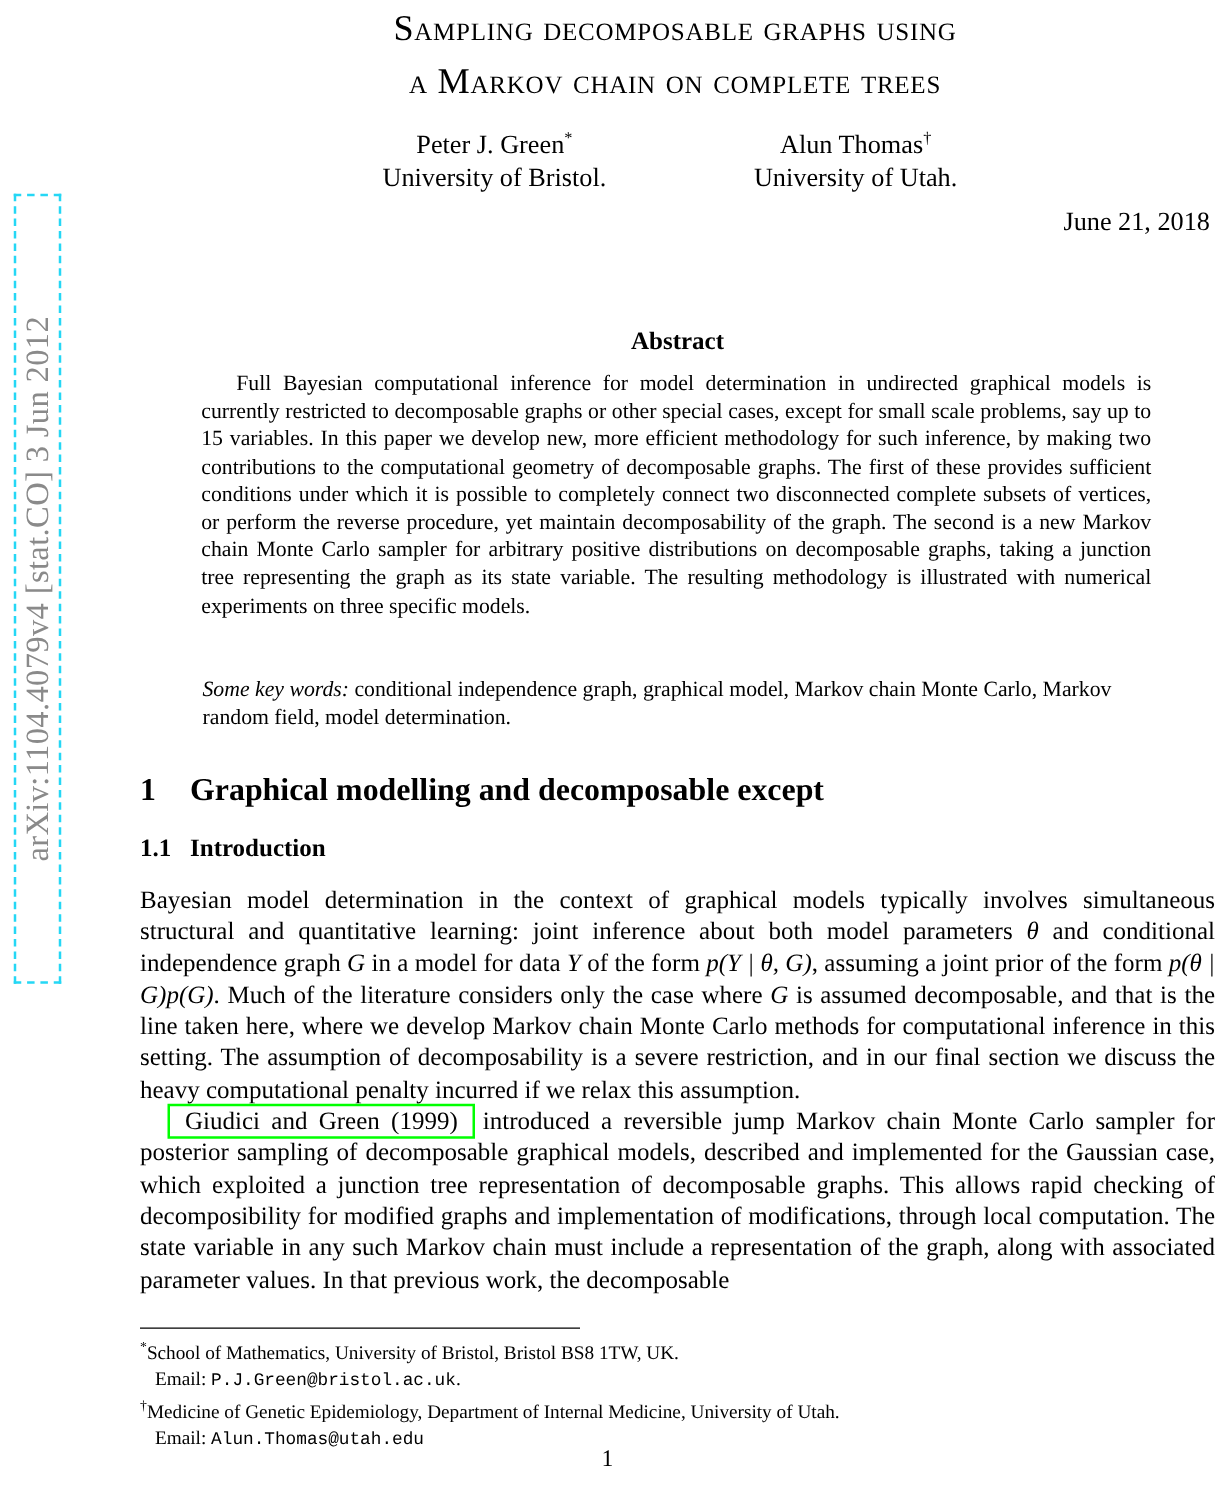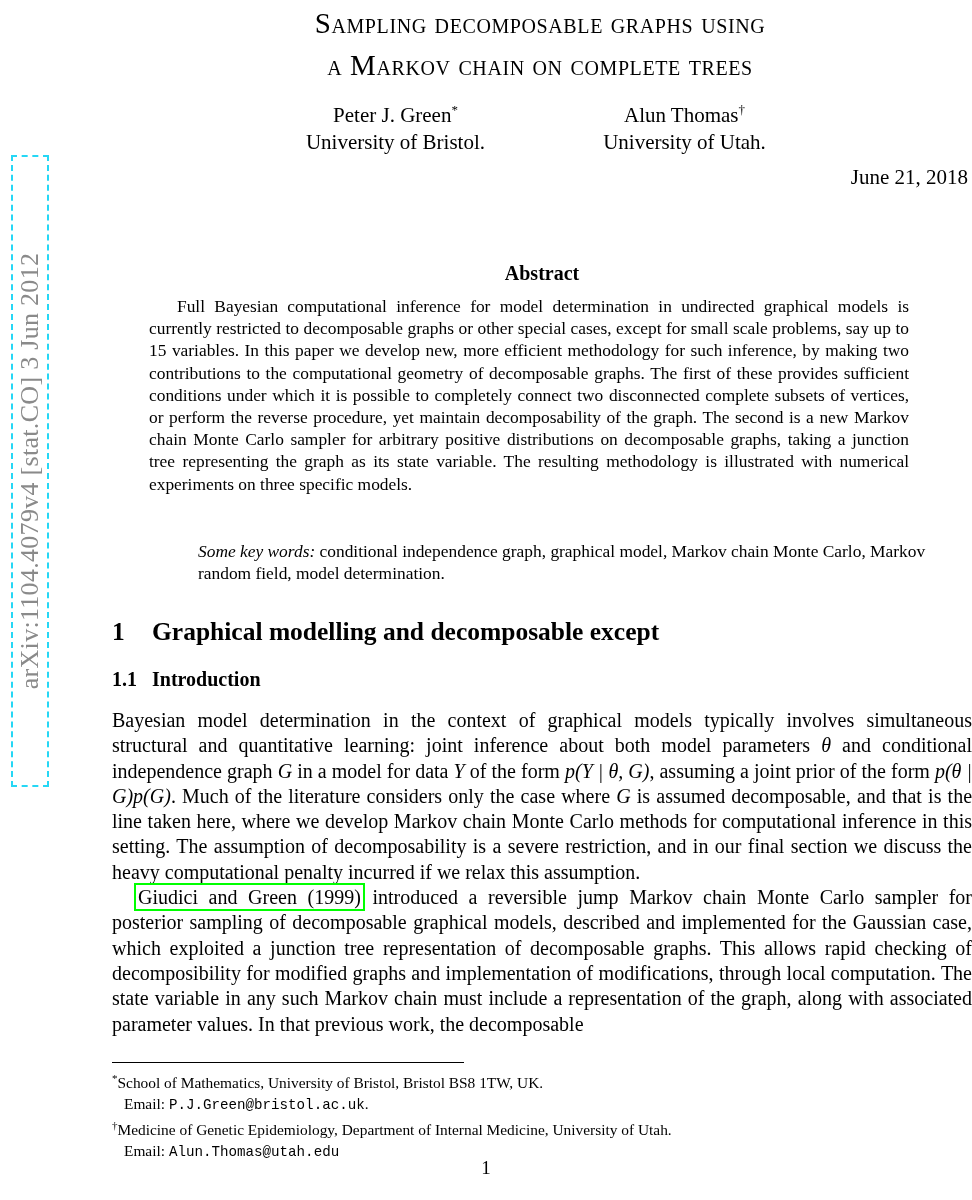--- a/index.html
+++ b/index.html
@@ -80,34 +80,33 @@
   
   #abstract-head {
     position: absolute;
     left: 162px; top: 262px; width: 760px;
     text-align: center;
     font-size: 20px;
     font-weight: bold;
   }
   #abstract-body {
     position: absolute;
-    left: 149px; top: 295px; width: 760px;
+    left: 161px; top: 295px; width: 760px;
     font-size: 17.4px;
     line-height: 22.2px;
     text-align: justify;
     text-indent: 28px;
     -webkit-hyphens: manual; hyphens: manual;
   }
   #keywords {
     position: absolute;
     left: 162px; top: 540px; width: 760px;
     font-size: 17.4px;
     line-height: 22.2px;
     text-align: left;
-    margin-left: 36px;
   }
   #keywords .kw-label { font-style: italic; }
 
   
   #sec1 {
     position: absolute;
     left: 112px; top: 617px; width: 860px;
     font-size: 25.5px;
     font-weight: bold;
     white-space: nowrap;
@@ -129,21 +128,21 @@
     font-size: 20px;
     line-height: 25.3px;
     text-align: justify;
   }
   #body-text p { margin: 0; }
   #body-text p.indent { text-indent: 25px; }
   .mi { font-style: italic; font-family: "Liberation Serif","DejaVu Serif",serif; }
   .cite-link {
     outline: 2px solid #00ff00;
     outline-offset: 1px;
-    padding: 0 1px;
+    padding: 0 11px;
   }
 
   
   #footnote-rule {
     position: absolute;
     left: 112px; top: 1062px;
     width: 352px; height: 0;
     border-top: 1.6px solid #000;
   }
   #footnotes {

